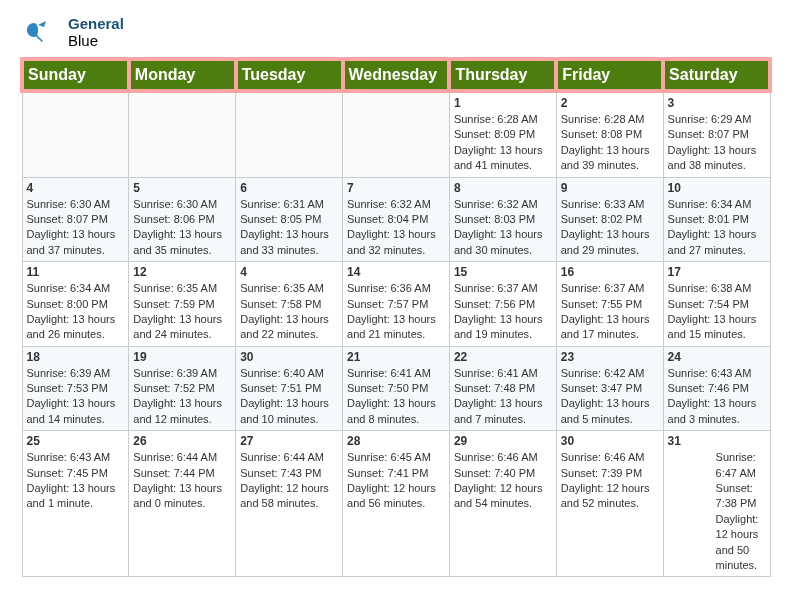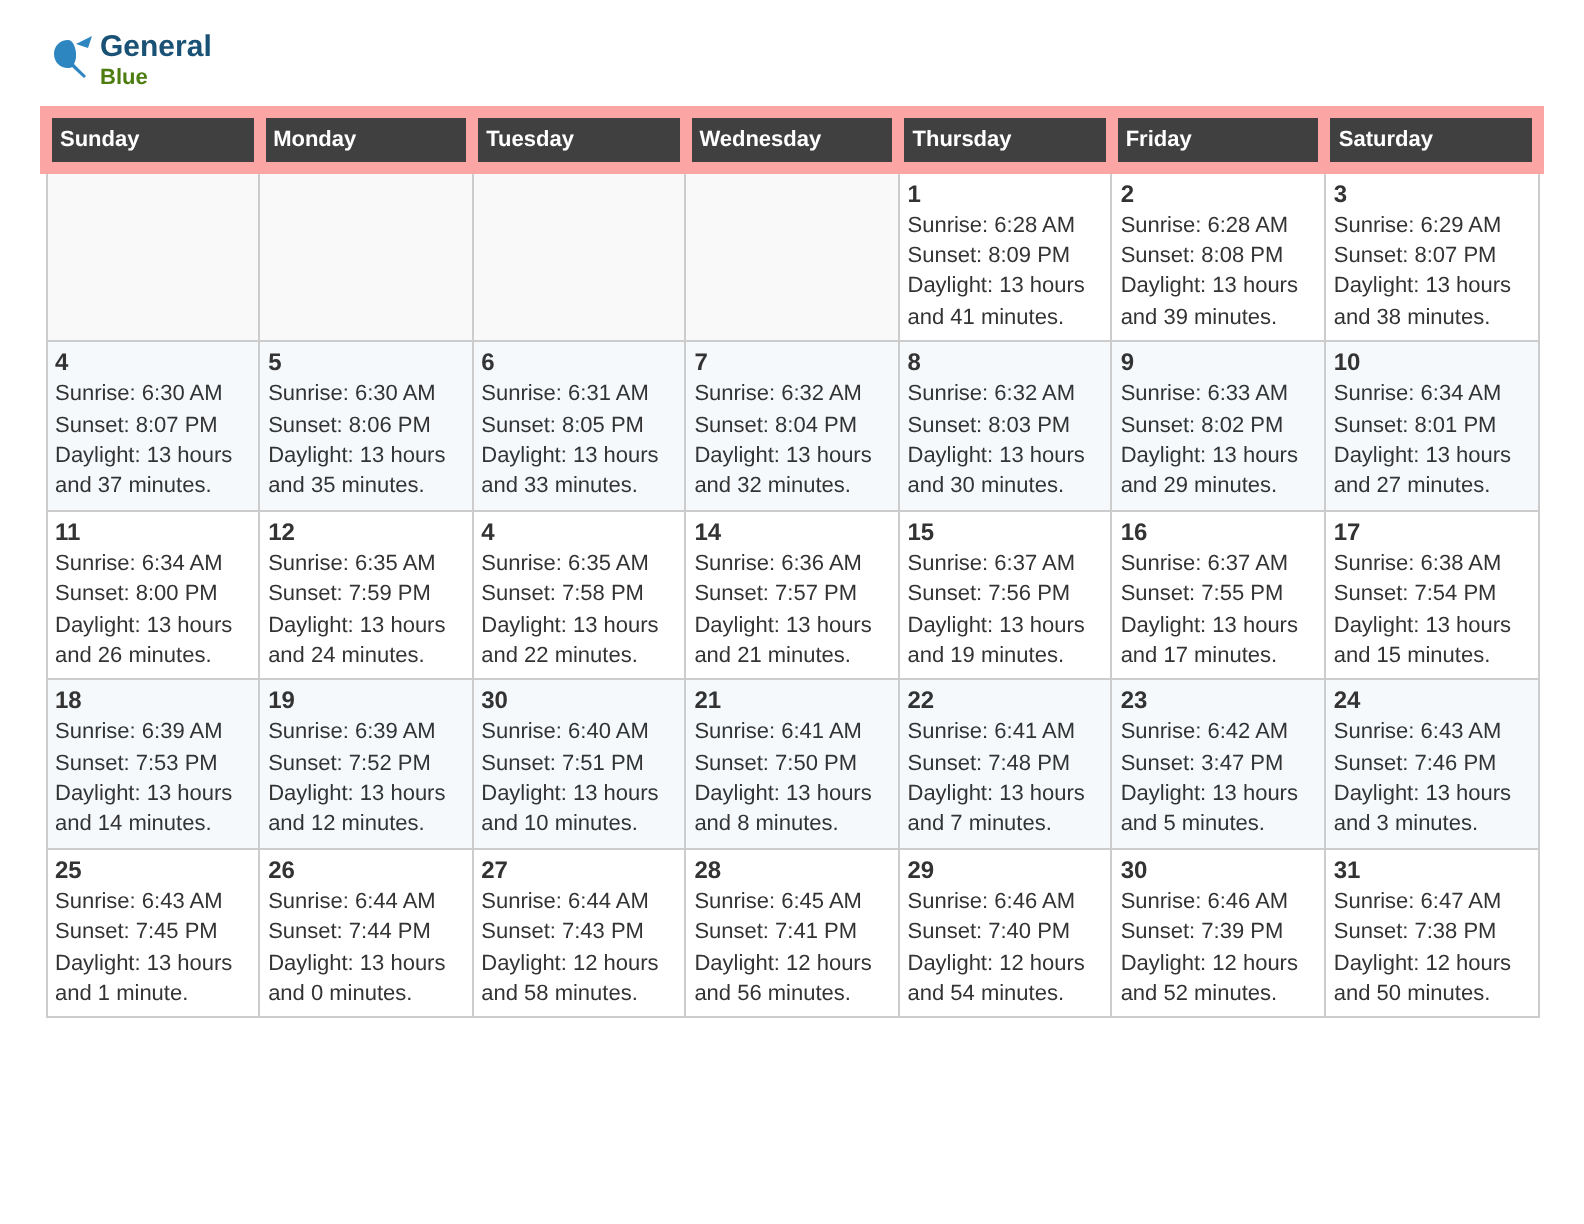--- a/index.html
+++ b/index.html
@@ -17,21 +17,21 @@
     }
     .header {
       display: flex;
       align-items: flex-start;
       justify-content: space-between;
       margin-bottom: 8px;
     }
     .logo {
       display: flex;
       align-items: center;
-      gap: 2px;
+      gap: 20px;
     }
     .logo-icon {
       width: 28px;
       height: 28px;
     }
     .title-block {
       text-align: right;
     }
     .month-title {
       font-size: 36px;
@@ -43,27 +43,27 @@
       font-size: 14px;
       color: #555;
       margin-top: 2px;
     }
     .calendar {
       width: 100%;
       border-collapse: collapse;
       border: 1px solid #ccc;
     }
     .calendar th {
-      background: #404040;
+      background: #4d7c0f;
       color: #fff;
-      font-size: 11px;
+      font-size: 16px;
       font-weight: bold;
       padding: 5px 4px;
       text-align: left;
-      border: 6px solid #fca5a5;
+      border: 4px solid #fca5a5;
     }
     .calendar td {
       width: calc(100% / 7);
       vertical-align: top;
       font-size: 10px;
       color: #333;
       padding: 3px 4px;
       border: 1px solid #ccc;
       height: 82px;
       background: #fff;
@@ -93,21 +93,21 @@
 <div class="page">
   <div class="header">
     <div class="logo">
       <svg class="logo-icon" viewBox="0 0 28 28">
         <path d="M14 4 C10 4 7 7 7 11 C7 15 10 18 14 18 C15 18 15.5 17.8 16 17.5 L22 23 L23 22 L17 16 C17.5 15 18 13.5 18 12 C18 7.5 16.5 4 14 4 Z" fill="#2e86c1"></path>
         <ellipse cx="13" cy="11" rx="5" ry="6" fill="#2e86c1"></ellipse>
         <path d="M18 6 L26 2 L24 8 Z" fill="#2e86c1"></path>
       </svg>
       <div>
         <div style="font-size:15px;font-weight:bold;color:#1a5276;line-height:1.1">General</div>
-        <div style="font-size:11px;font-weight:bold;color:#4d7c0f;line-height:1.1">Blue</div>
+        <div style="font-size:15px;font-weight:normal;color:#000000;line-height:1.1">Blue</div>
       </div>
     </div>
     <div class="title-block">
       <div class="month-title"></div>
       <div class="location"></div>
     </div>
   </div>
 
   <table class="calendar">
     <thead>
@@ -340,21 +340,21 @@
           </td>
           <td>
             <span class="day-number">30</span>
             <div class="day-info" style="white-space: pre-line;">Sunrise: 6:46 AM
 Sunset: 7:39 PM
 Daylight: 12 hours
 and 52 minutes.</div>
           </td>
           <td>
             <span class="day-number">31</span>
-            <div class="day-info" style="white-space: pre-line;">Sunrise: 6:47 AM
+            <div class="day-info" style="white-space: pre-line; margin-left: 48px;">Sunrise: 6:47 AM
 Sunset: 7:38 PM
 Daylight: 12 hours
 and 50 minutes.</div>
           </td>
         </tr>
       </tbody>
   </table>
 </div>
 
 </body></html>

